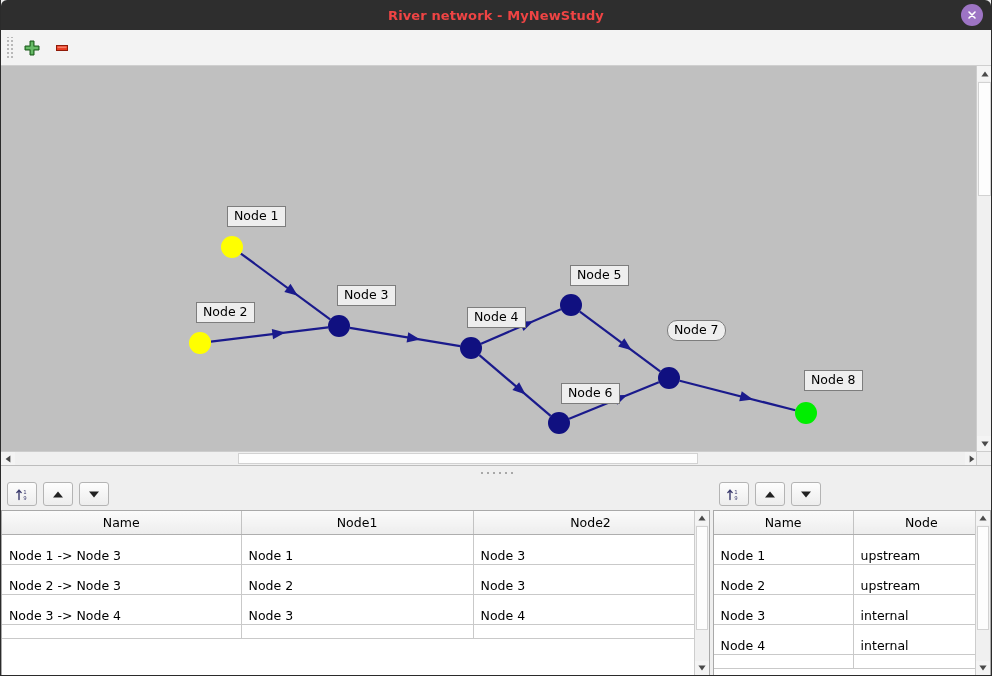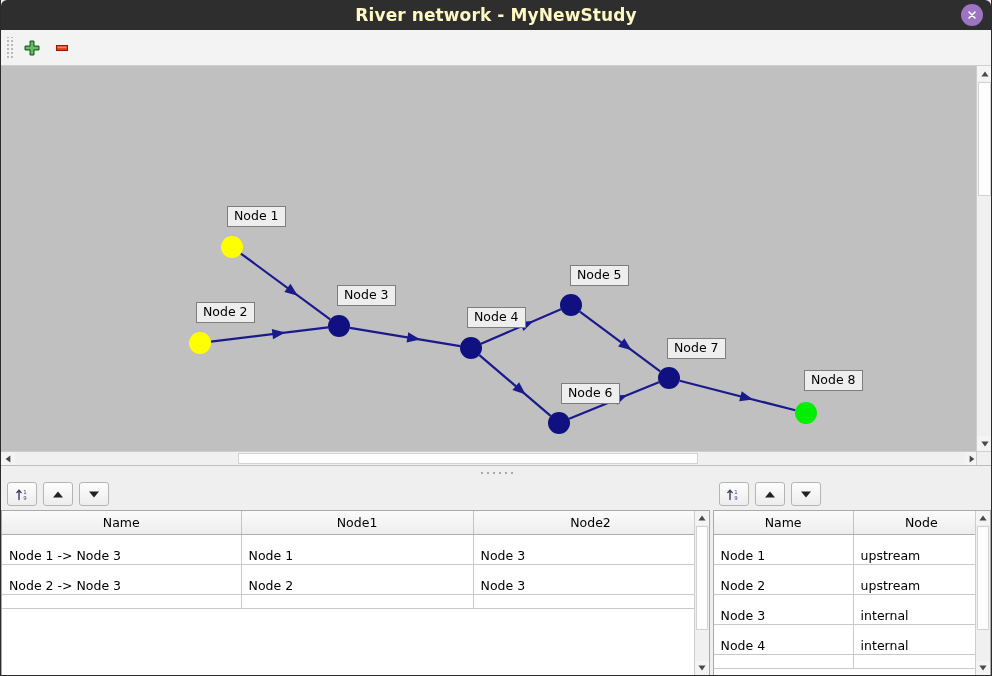--- a/index.html
+++ b/index.html
@@ -24,22 +24,22 @@
   
   #titlebar {
     position: relative;
     height: 30px;
     background: #2e2e2e;
     border-top-left-radius: 6px;
     border-top-right-radius: 6px;
     display: flex; align-items: center; justify-content: center;
   }
   #title-text {
-    color: #fef9c3;
-    font-size: 17px;
+    color: #ef4444;
+    font-size: 13px;
     font-weight: bold;
     letter-spacing: 0.1px;
     user-select: none;
   }
   #close-button {
     position: absolute;
     right: 8px; top: 4px;
     width: 22px; height: 22px;
     border-radius: 50%;
     background: #9d74c4;
@@ -281,21 +281,21 @@
         <circle cx="668" cy="312" r="11" fill="#101080"></circle>
         <circle cx="805" cy="347" r="11" fill="#00ee00"></circle>
       </svg>
     <div id="graph-labels">
         <div class="node-label" style="left: 226px; top: 140px;">Node 1</div>
         <div class="node-label" style="left: 195px; top: 236px;">Node 2</div>
         <div class="node-label" style="left: 336px; top: 219px;">Node 3</div>
         <div class="node-label" style="left: 466px; top: 241px;">Node 4</div>
         <div class="node-label" style="left: 569px; top: 199px;">Node 5</div>
         <div class="node-label" style="left: 560px; top: 317px;">Node 6</div>
-        <div class="node-label" style="left: 666px; top: 272px;">Node 7</div>
+        <div class="node-label" style="left: 666px; top: 254px; border-radius: 10px;">Node 7</div>
         <div class="node-label" style="left: 803px; top: 304px;">Node 8</div>
       </div>
 
     <div id="graph-vscroll">
       <div class="sb-arrow" style="left:0;top:0;width:15px;height:15px;">
         <svg width="8" height="6" viewBox="0 0 8 6">
           <path d="M4 0.6 L7.6 5.4 L0.4 5.4 Z" fill="#4a4a4a"></path>
         </svg>
       </div>
       <div class="sb-thumb" style="left:1px;top:16px;width:13px;height:114px;"></div>
@@ -360,20 +360,25 @@
           <tbody id="branch-body">
               <tr>
                 <td>Node 1 -&gt; Node 3</td>
                 <td>Node 1</td>
                 <td>Node 3</td>
               </tr>
               <tr>
                 <td>Node 2 -&gt; Node 3</td>
                 <td>Node 2</td>
                 <td>Node 3</td>
+              </tr>
+              <tr>
+                <td>Node 3 -&gt; Node 4</td>
+                <td>Node 3</td>
+                <td>Node 4</td>
               </tr>
               <tr class="partial">
                 <td></td>
                 <td></td>
                 <td></td>
               </tr>
             </tbody>
         </table>
         <div class="tbl-vscroll">
           <div class="sb-arrow" style="left:0;top:0;width:14px;height:14px;">

